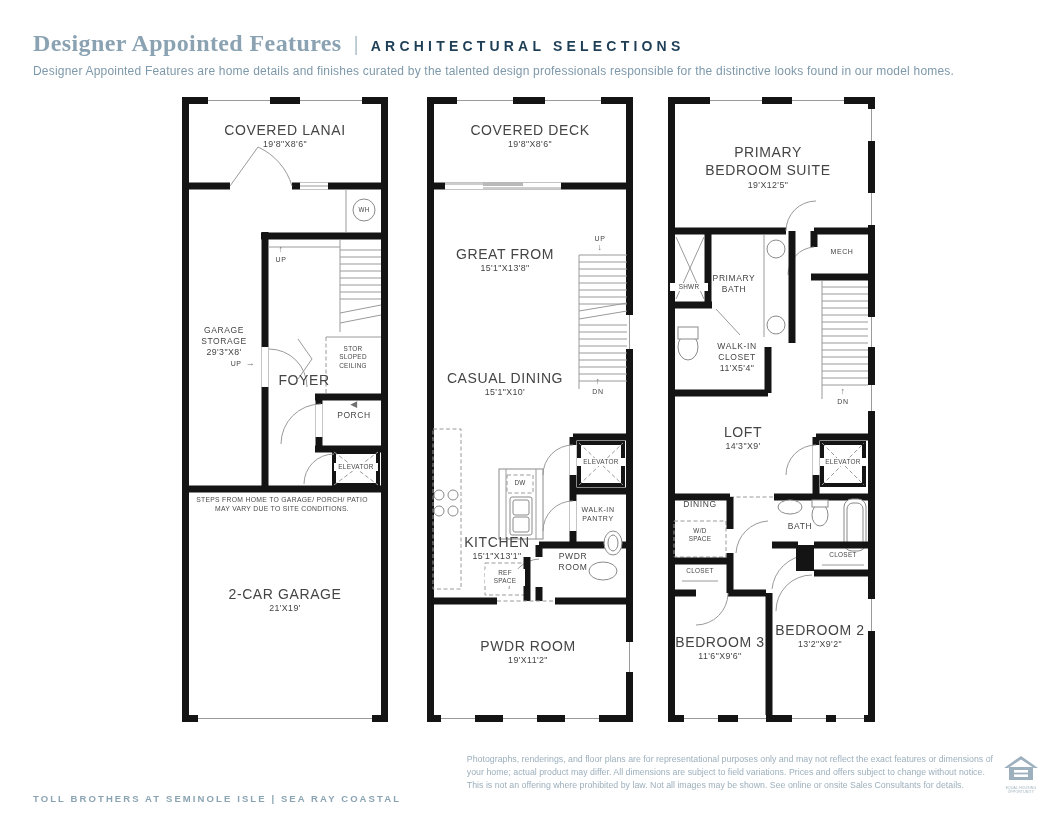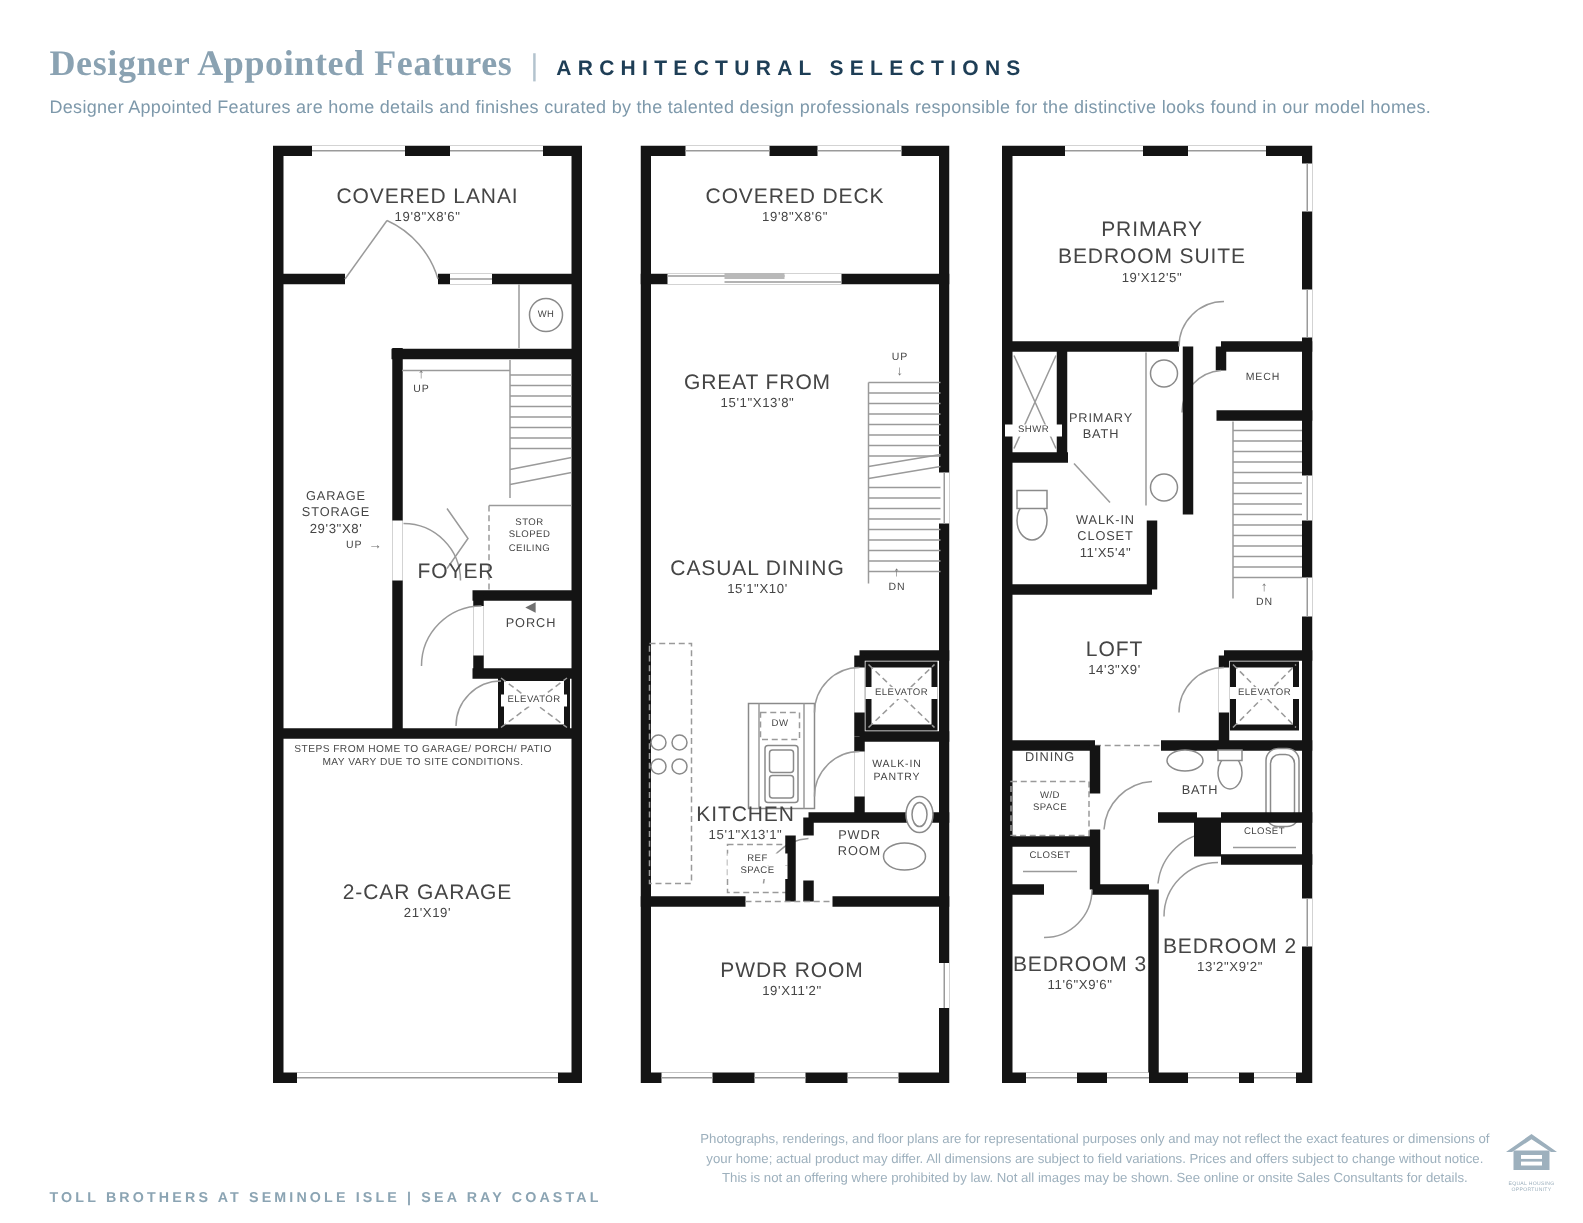--- a/index.html
+++ b/index.html
@@ -32,21 +32,21 @@
   .s3 .nm,.s3 .dm{font-size:6.4px;letter-spacing:.3px}
   .arr{display:block;color:#707070;font-size:9px;line-height:1.1;}
   .row{display:flex;gap:4px;justify-content:center;align-items:center;}
   .row .arr{display:inline;}
   .bg .nm,.bg .dm{background:#fff;}
   .note{font-size:6.8px;line-height:8.8px;letter-spacing:.3px;color:#4a4a4a;}
   .whc{position:absolute;font-size:6.3px;color:#454545;letter-spacing:.2px;}
   
   .ft-left{position:absolute;left:33px;top:756px;font-weight:700;font-size:9.5px;color:#8ba4b3;
            letter-spacing:2.1px;line-height:17px;white-space:pre;}
-  .ft-right{position:absolute;right:62px;top:753px;text-align:center;font-size:8.8px;
+  .ft-right{position:absolute;right:62px;top:753px;text-align:left;font-size:8.8px;
             color:#9db0bd;line-height:12.8px;}
   .eho{position:absolute;right:14px;top:756px;width:40px;text-align:center;color:#9db0bd;}
   .eho-cap{font-size:3.4px;letter-spacing:.2px;line-height:4px;display:block;color:#9db0bd;}
 </style>
 </head>
 <body>
 
 <div id="sheet">
 
   <div class="hdr">

